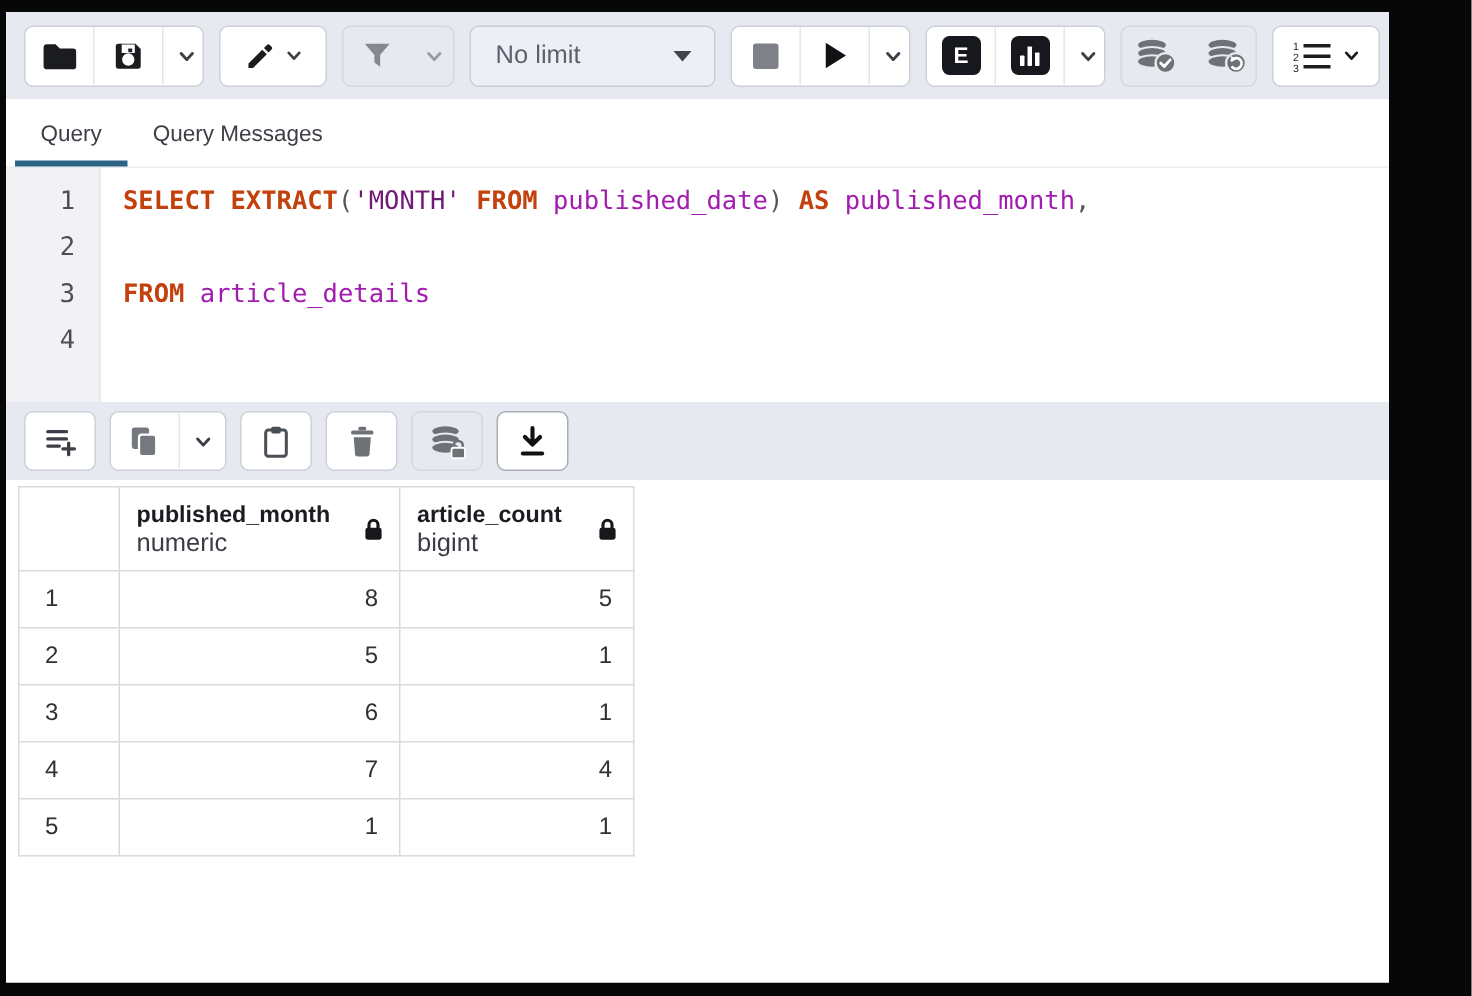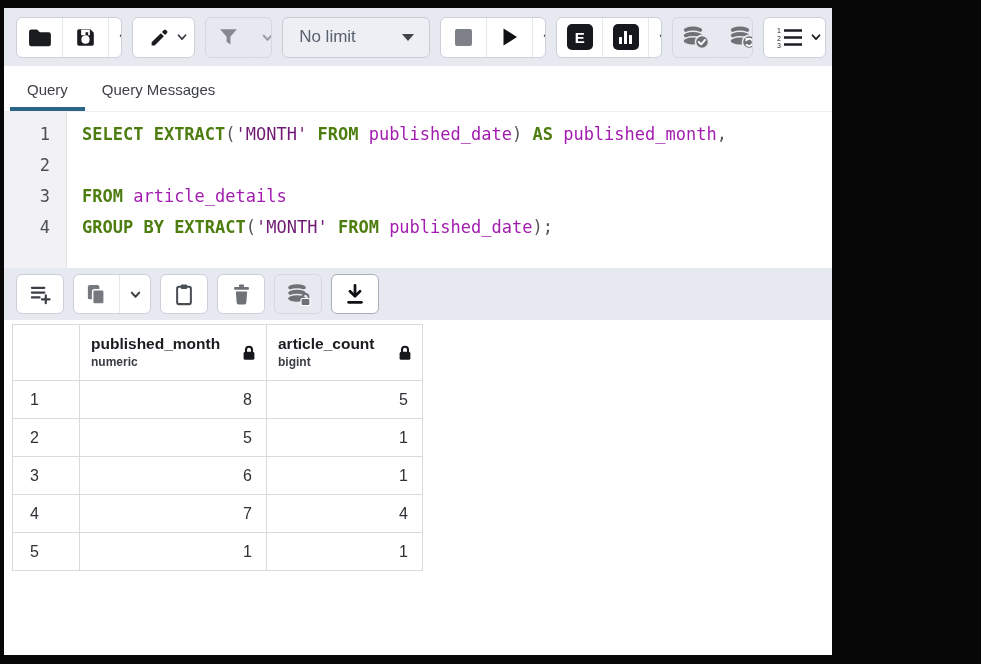--- a/index.html
+++ b/index.html
@@ -2,21 +2,21 @@
 <html><head>
 <meta charset="utf-8">
 <style>
   html,body{margin:0;padding:0}
   body{
     width:981px;height:664px;position:relative;overflow:hidden;
     background:#070707;
     font-family:"Liberation Sans",sans-serif;
   }
   .app{
-    position:absolute;top:8px;left:4px;width:828px;height:647px;
+    position:absolute;top:8px;left:4px;width:922px;height:647px;
     background:#ffffff;display:flex;flex-direction:column;
   }
 
   
   .toolbar{
     height:58px;background:#e7e9f0;display:flex;align-items:center;
     padding:0 6px 0 12px;gap:10px;flex-shrink:0;
   }
   .tb-group{
     display:flex;align-items:stretch;height:41px;background:#fff;
@@ -57,39 +57,39 @@
   
   .editor{
     flex:0 0 156px;position:relative;background:#fff;
     font-family:"DejaVu Sans Mono",monospace;font-size:17px;
   }
   .gutter{position:absolute;top:0;left:0;bottom:0;width:62px;background:#f2f2f4;border-right:1px solid #e4e4e8}
   .code{position:relative;padding-top:7px}
   .line{display:flex;height:31px;line-height:31px}
   .ln{width:62px;text-align:right;padding-right:16px;box-sizing:border-box;color:#4b4e55;flex-shrink:0}
   .lc{padding-left:16px;white-space:pre}
-  .tok-kw{color:#4d7c0f;font-weight:bold}
+  .tok-kw{color:#c2410c;font-weight:bold}
   .tok-str{color:#701a75}
   .tok-id,.tok-pl{color:#a21caf}
   .tok-punc{color:#55565c}
 
   
   .rtoolbar{height:52px;background:#e7e9f0;display:flex;align-items:center;gap:9px;padding:0 12px;flex-shrink:0}
   .rtoolbar .tb-group{height:40px}
   .rbtn-active{border:1px solid #a9aeb8}
 
   
   .gridwrap{flex:1;background:#fff;padding:4px 0 0 8px;overflow:hidden}
   table.grid{border-collapse:collapse;font-size:16px;color:#303036;table-layout:fixed}
   .grid th,.grid td{border:1px solid #d9d9de;box-sizing:border-box}
   .grid th{height:56px;background:#fff;vertical-align:middle;padding:0}
   .col-h{display:flex;align-items:center;justify-content:space-between;padding:0 10px 0 11px;gap:6px}
   .col-txt{text-align:left}
   .col-name{font-weight:bold;font-size:15.5px;color:#1b1b21;display:block;line-height:19px}
-  .col-type{font-weight:bold;font-size:12px;color:#3a3d44;display:block;line-height:18px}
+  .col-type{font-weight:normal;font-size:17px;color:#3a3d44;display:block;line-height:18px}
   .grid td{height:38px}
   td.rownum{padding-left:17px;color:#303036}
   td.val{text-align:right;padding-right:14px}
   .c-rownum{width:67px}
   .c-col1{width:187px}
   .c-col2{width:156px}
 
   svg{display:block}
 </style>
 </head>
@@ -261,21 +261,20 @@
         </div>
         <div class="line">
           <span class="ln">2</span>
         </div>
         <div class="line">
           <span class="ln">3</span>
           <span class="lc"><span class="tok-kw">FROM </span><span class="tok-id">article_details</span></span>
         </div>
         <div class="line">
           <span class="ln">4</span>
-          <span class="lc"><span class="tok-kw">GROUP BY </span><span class="tok-kw">EXTRACT</span><span class="tok-punc">(</span><span class="tok-str">'MONTH'</span><span class="tok-pl"> </span><span class="tok-kw">FROM </span><span class="tok-id">published_date</span><span class="tok-punc">);</span></span>
         </div>
       </div>
   </div>
 
 
   <div class="rtoolbar">
 
     <div class="tb-group">
       <div class="tb-btn">
         <span>

